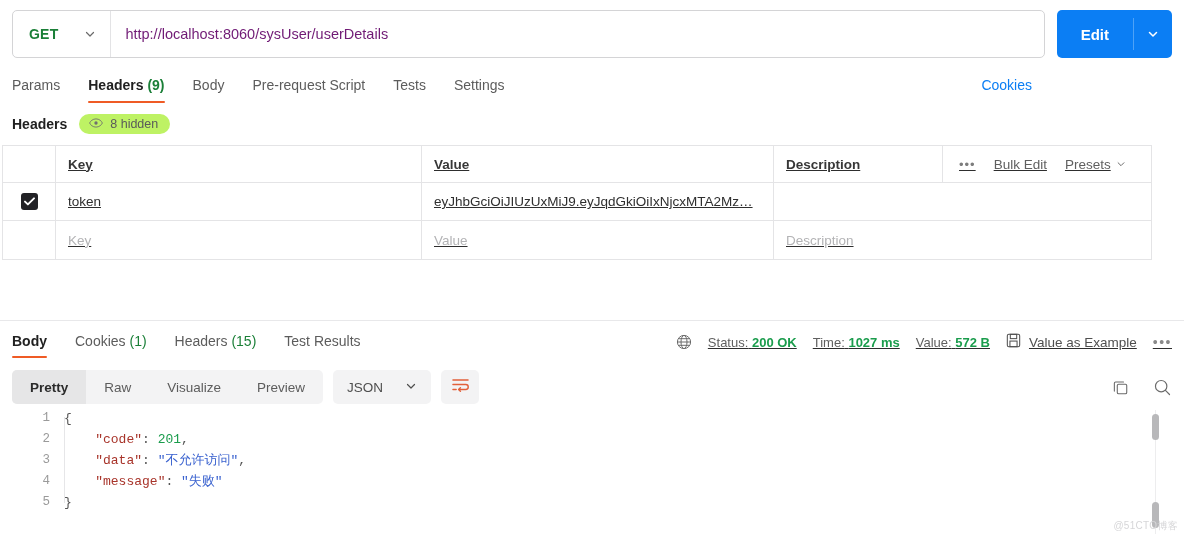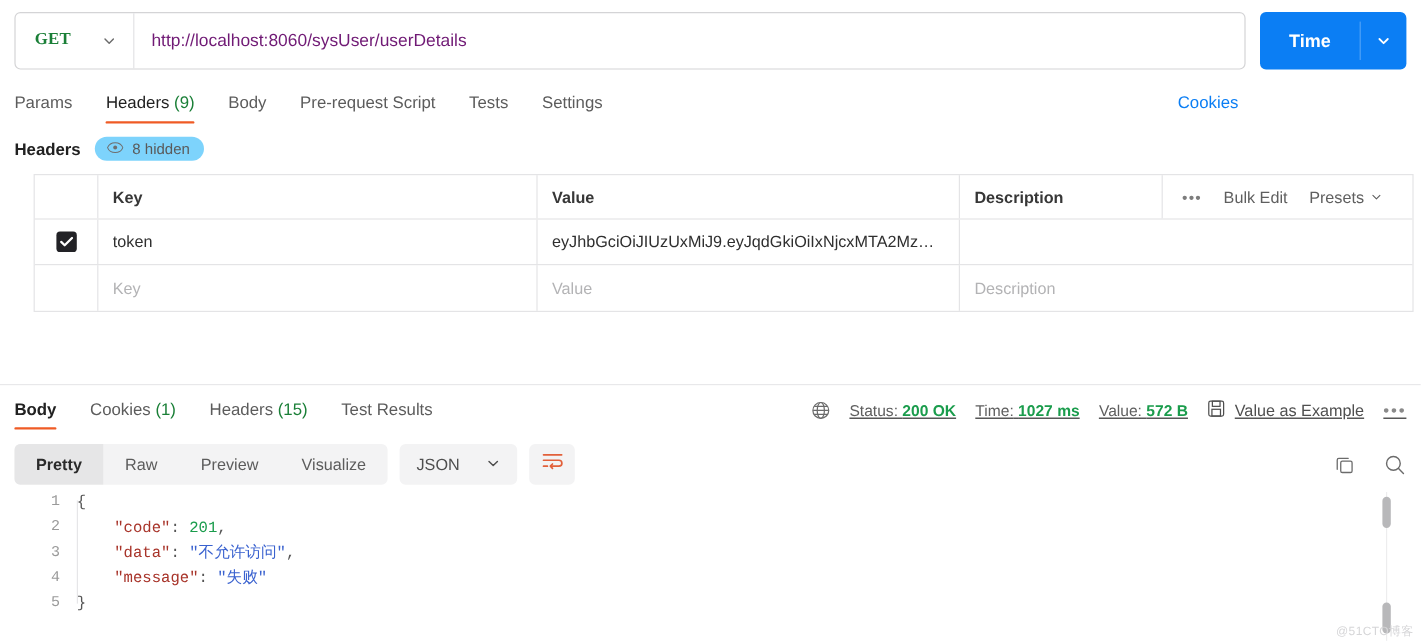--- a/index.html
+++ b/index.html
@@ -19,21 +19,21 @@
   }
   .url-wrap {
     flex: 1 1 auto; height: 48px; border: 1px solid #d4d4d6; border-radius: 5px;
     display: flex; align-items: center; background: #fff;
   }
   .method-box {
     display: flex; align-items: center; gap: 26px;
     padding: 0 14px 0 16px; height: 100%;
     border-right: 1px solid #e3e3e5;
   }
-  .method-name { font-size: 14px; font-weight: 700; color: #1a7f37; letter-spacing: .2px; font-family: Liberation Serif, serif; }
+  .method-name { font-size: 14px; font-weight: 700; color: #1a7f37; letter-spacing: .2px; }
   .chev { color: #6b6b6b; display:flex; align-items:center; }
   .url-input {
     flex: 1; border: 0; outline: none; font-size: 14.5px; color: #701a75;
     padding: 0 14px; background: transparent;
     font-family: "Liberation Sans", sans-serif;
   }
   .send-btn {
     display: flex; align-items: stretch; height: 48px;
     background: #0b7ef4; border-radius: 5px; overflow: hidden; color: #fff;
     cursor: pointer; flex: 0 0 auto;
@@ -48,45 +48,45 @@
   
   .req-tabs {
     position: absolute; left: 0; top: 72px; width: 1044px; height: 32px;
     display: flex; align-items: center; padding: 0 12px; gap: 0;
   }
   .rtab {
     font-size: 14px; color: #5c5c5c; padding: 4px 14px 10px 14px;
     position: relative; cursor: pointer; white-space: nowrap;
   }
   .rtab:first-child { padding-left: 0; }
-  .rtab.active { color: #212121; font-weight: 400; }
+  .rtab.active { color: #212121; font-weight: 700; }
   .rtab.active::after {
     content:""; position: absolute; left: 14px; right: 14px; bottom: 0;
     height: 2px; background: #ef5b25; border-radius: 2px;
   }
   .rtab .cnt { color: #1a7f37; }
   .cookies-link {
     margin-left: auto; font-size: 14px; color: #0b7ef4; cursor: pointer; padding-bottom: 6px;
   }
 
   
   .hdr-label-row {
     position: absolute; left: 12px; top: 114px; display: flex; align-items: center; gap: 12px;
   }
   .hdr-label { font-size: 14px; font-weight: 700; color: #212121; }
   .hidden-pill {
     display: inline-flex; align-items: center; gap: 7px;
-    background: #7dd3fc; border-radius: 12px; padding: 3px 12px 3px 10px;
+    background: #bef264; border-radius: 12px; padding: 3px 12px 3px 10px;
     font-size: 12.5px; color: #5a5a5a; cursor: pointer;
   }
 
   
   .tbl {
-    position: absolute; left: 28px; top: 145px; width: 1150px;
-    border: 1px solid #e4e4e6; border-collapse: collapse; background: #fff;
+    position: absolute; left: 2px; top: 145px; width: 1150px;
+    border: 1px solid #e4e4e6; border-collapse: collapse; background: #fff; text-decoration: underline;
   }
   .tbl .row { display: flex; border-bottom: 1px solid #e4e4e6; }
   .tbl .row:last-child { border-bottom: 0; }
   .c-check { width: 53px; flex: 0 0 53px; border-right: 1px solid #e4e4e6; display:flex; align-items:center; justify-content:center; }
   .c-key   { width: 366px; flex: 0 0 366px; border-right: 1px solid #e4e4e6; display:flex; align-items:center; padding: 0 12px; }
   .c-val   { width: 352px; flex: 0 0 352px; border-right: 1px solid #e4e4e6; display:flex; align-items:center; padding: 0 12px; }
   .c-desc  { flex: 1 1 auto; display:flex; align-items:center; padding: 0 12px; }
   .row.head { height: 37px; }
   .row.data { height: 38px; }
   .row.blank { height: 38px; }
@@ -199,21 +199,21 @@
         <span class="method-name">GET</span>
         <span class="chev">
           <svg width="12" height="12" viewBox="0 0 12 12">
               <path d="M2.5 4.5L6 8l3.5-3.5" fill="none" stroke="currentColor" stroke-width="1.2" stroke-linecap="round" stroke-linejoin="round"></path>
             </svg>
         </span>
       </div>
       <input class="url-input" type="text" value="http://localhost:8060/sysUser/userDetails" style="">
     </div>
     <div class="send-btn">
-      <div class="send-main">Time</div>
+      <div class="send-main">Edit</div>
       <div class="send-divider"></div>
       <div class="send-caret">
         <svg width="12" height="12" viewBox="0 0 12 12">
             <path d="M2.5 4.5L6 8l3.5-3.5" fill="none" stroke="currentColor" stroke-width="1.5" stroke-linecap="round" stroke-linejoin="round"></path>
           </svg>
       </div>
     </div>
   </div>
 
   <div class="req-tabs">
@@ -362,22 +362,22 @@
         <span>Value as Example</span>
       </span>
       <span class="dots-r">•••</span>
     </div>
   </div>
 
   <div class="body-tools">
     <div class="seg">
       <div class="seg-item active">Pretty</div>
       <div class="seg-item">Raw</div>
+      <div class="seg-item">Visualize</div>
       <div class="seg-item">Preview</div>
-      <div class="seg-item">Visualize</div>
     </div>
     <div class="fmt-select">
       <span>JSON</span>
       <span>
         <svg width="12" height="12" viewBox="0 0 12 12">
             <path d="M2.5 4.5L6 8l3.5-3.5" fill="none" stroke="currentColor" stroke-width="1.2" stroke-linecap="round" stroke-linejoin="round"></path>
           </svg>
       </span>
     </div>
     <div class="wrap-btn">

